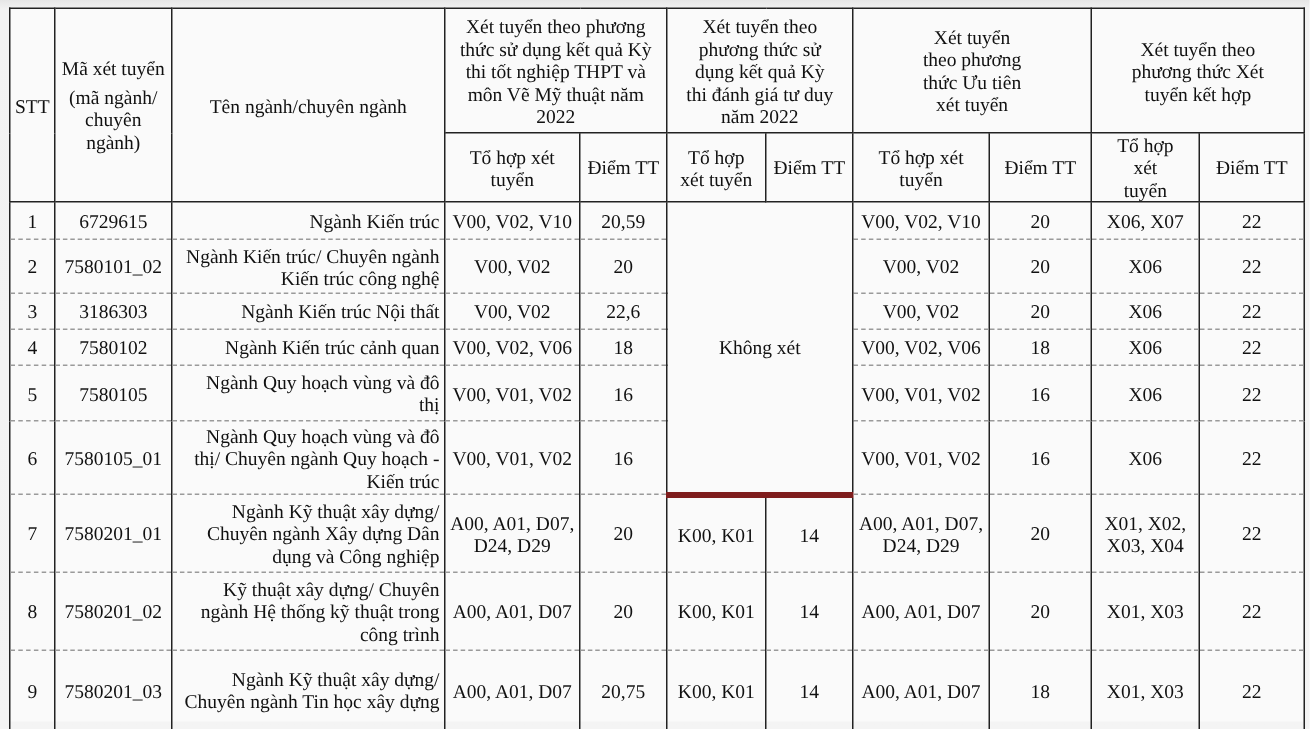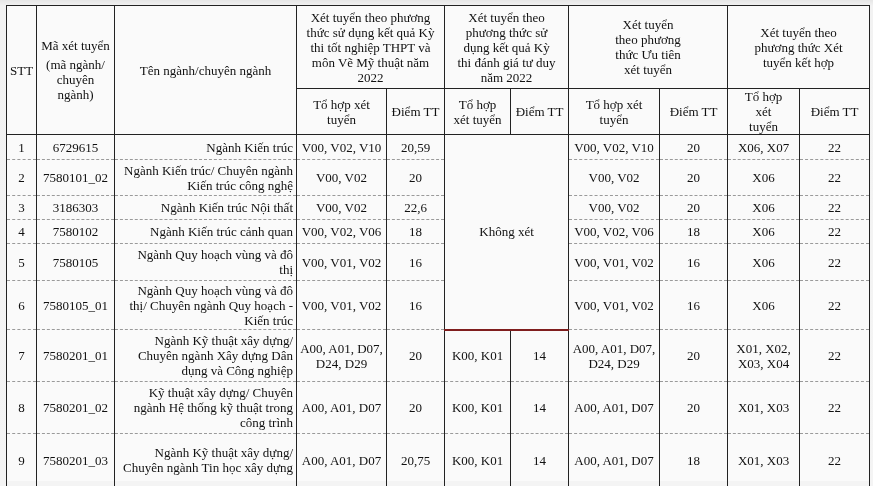--- a/index.html
+++ b/index.html
@@ -30,21 +30,21 @@
       text-align: center;
       vertical-align: middle;
       padding: 0 3px;
       overflow: hidden;
     }
     th { font-weight: normal; border-top: 1.6px solid #222; border-bottom: 1.6px solid #222; }
     thead tr:first-child th { border-top: 1.6px solid #222; }
     thead tr.sub th { border-top: 1px solid #444; margin-top: 47px; }
     td.name { text-align: right; padding-left: 8px; }
     tbody tr:last-child td { border-bottom: 1px dashed #9a9a9a; }
-    td.merged { border-bottom: 2px solid #7f1d1d; }
+    td.merged { border-bottom: 4px solid #7f1d1d; }
     td.kx-top { border-top: 1px dashed #9a9a9a; }
   </style>
 </head>
 <body>
 
 <div class="sheet">
   <table>
     <colgroup>
       <col style="width:30px">
       <col style="width:78px">

